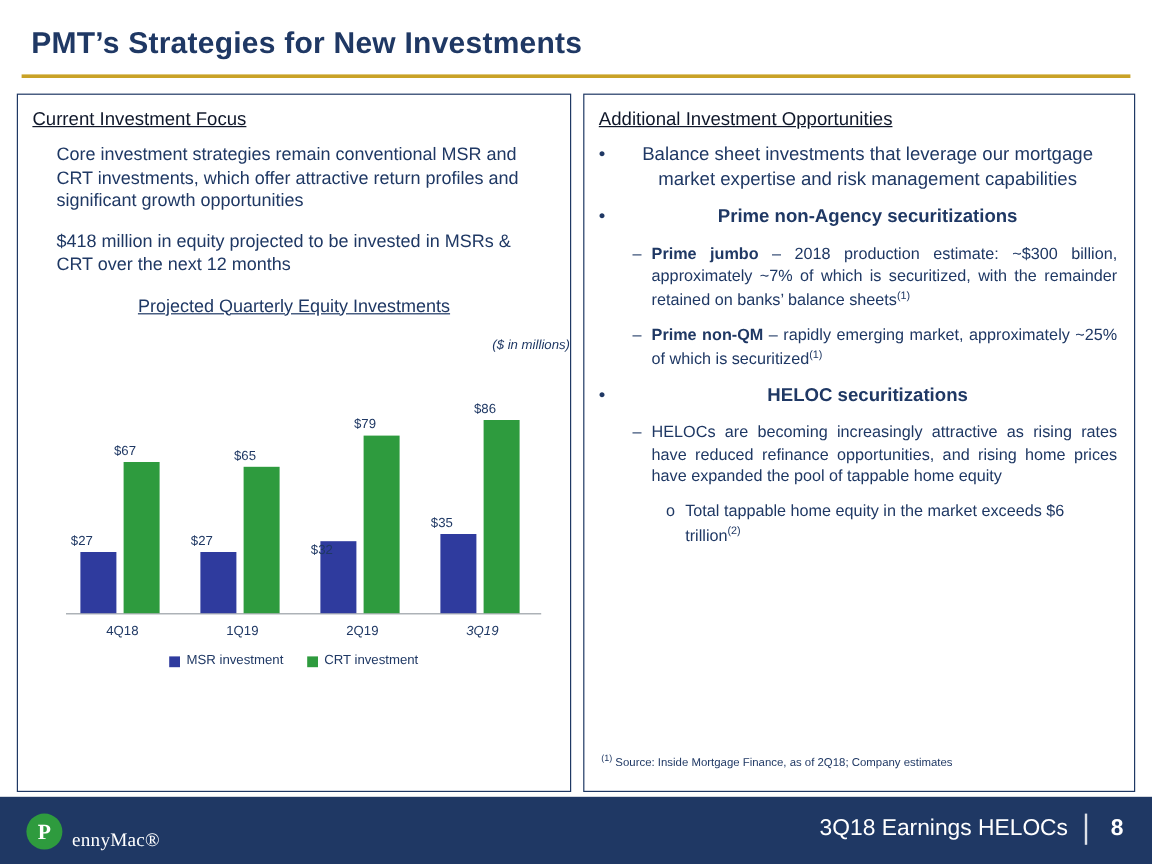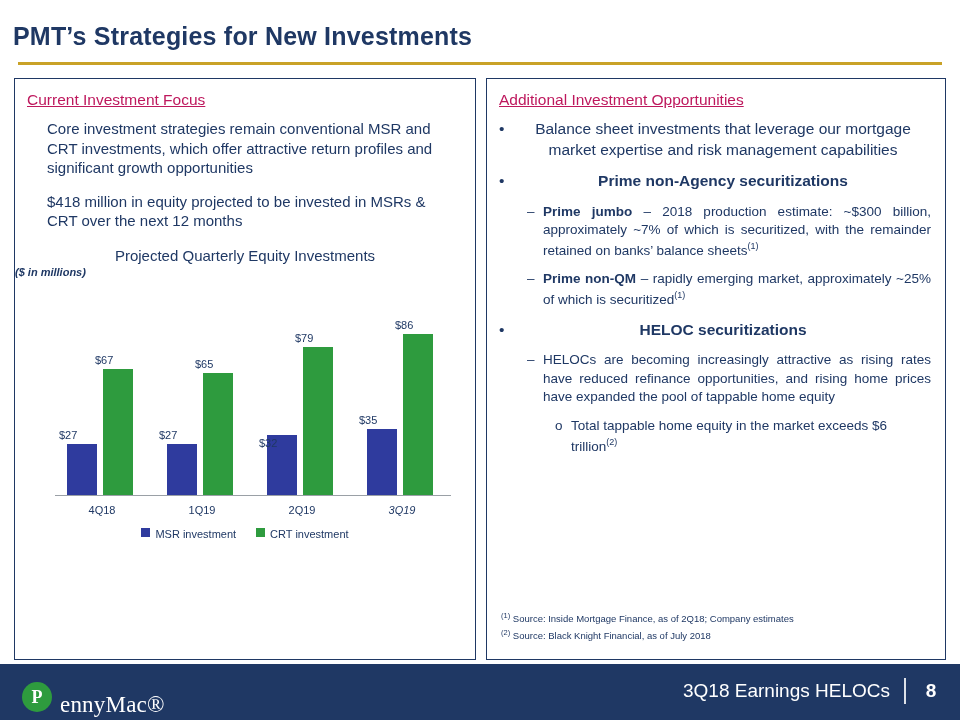--- a/index.html
+++ b/index.html
@@ -11,21 +11,21 @@
   }
   .slide {
     position: relative;
     width: 960px; height: 720px;
     overflow: hidden;
     background: #ffffff;
   }
   
   .slide-title {
     position: absolute;
-    left: 13px; top: 22px;
+    left: 26px; top: 22px;
     font-size: 25px;
     font-weight: bold;
     color: #1F3864;
     letter-spacing: 0.2px;
   }
   .title-rule {
     position: absolute;
     left: 18px; top: 62px;
     width: 924px; height: 3px;
     background: #C9A227;
@@ -34,45 +34,45 @@
   .panel {
     position: absolute;
     border: 1px solid #1F3864;
     background: #ffffff;
   }
   .panel-left { left: 14px; top: 78px; width: 462px; height: 582px; }
   .panel-right { left: 486px; top: 78px; width: 460px; height: 582px; }
 
   .panel-heading {
     font-size: 15.5px;
-    color: #be185d;
+    color: #0f172a;
     text-decoration: underline;
     margin: 12px 0 10px 12px;
   }
 
   
   .left-para {
     font-size: 15px;
     color: #1F3864;
     line-height: 1.3;
     margin: 0 16px 14px 32px;
   }
   .chart-title {
     text-align: center;
     font-size: 15px;
     color: #1F3864;
+    text-decoration: underline;
     margin-top: 16px;
   }
   .chart-sub {
-    text-align: left;
+    text-align: right;
     font-size: 11px;
     font-style: italic;
     color: #1F3864;
-    margin-top: 2px;
-    font-weight: bold;
+    margin-top: 18px;
   }
   
   .chart-area {
     position: relative;
     margin: 14px 18px 0 18px;
     height: 230px;
   }
   .axis-line {
     position: absolute;
     left: 22px; right: 6px; bottom: 26px;
@@ -108,21 +108,21 @@
   }
   .legend {
     position: absolute;
     bottom: -18px; left: 0; right: 0;
     display: flex;
     justify-content: center;
     gap: 20px;
     font-size: 11px;
     color: #1F3864;
   }
-  .legend-item { display: flex; align-items: flex-start; gap: 5px; }
+  .legend-item { display: flex; align-items: flex-end; gap: 5px; }
   .swatch { width: 9px; height: 9px; display: inline-block; }
 
   
   .r-body { padding: 0 14px 0 12px; }
   .b1 {
     display: flex;
     font-size: 15.5px;
     color: #1F3864;
     line-height: 1.33;
     margin-bottom: 11px;
@@ -176,21 +176,21 @@
   }
   .logo-mark {
     width: 30px; height: 30px;
     border-radius: 50%;
     background: #2E9B3E;
     display: flex; align-items: center; justify-content: center;
     color: #ffffff; font-size: 18px; font-weight: bold;
     font-family: "Liberation Serif", serif;
   }
   .logo-text {
-    font-size: 23px;
+    font-size: 16px;
     font-family: "Liberation Serif", serif;
     letter-spacing: 0.2px;
     margin-top: 16px;
   }
   .footer-right {
     position: absolute;
     right: 18px; top: 14px;
     display: flex; align-items: center; gap: 14px;
     color: #ffffff;
   }
@@ -287,21 +287,20 @@
           <span class="mark">–</span>
           <span class="txt">HELOCs are becoming increasingly attractive as rising rates have reduced refinance opportunities, and rising home prices have expanded the pool of tappable home equity</span>
         </div>
         <div class="b3">
           <span class="mark">o</span>
           <span class="txt">Total tappable home equity in the market exceeds $6 trillion<sup>(2)</sup></span>
         </div>
       </div>
     <div class="footnotes" id="footnotes">
         <div><sup>(1)</sup> Source: Inside Mortgage Finance, as of 2Q18; Company  estimates</div>
-        <div><sup>(2)</sup> Source: Black Knight Financial,  as of July 2018</div>
       </div>
   </div>
 
   <div class="footer">
     <div class="footer-logo">
       <span class="logo-mark">P</span>
       <span class="logo-text">ennyMac®</span>
     </div>
     <div class="footer-right">
       <span class="footer-report">3Q18 Earnings  HELOCs</span>

